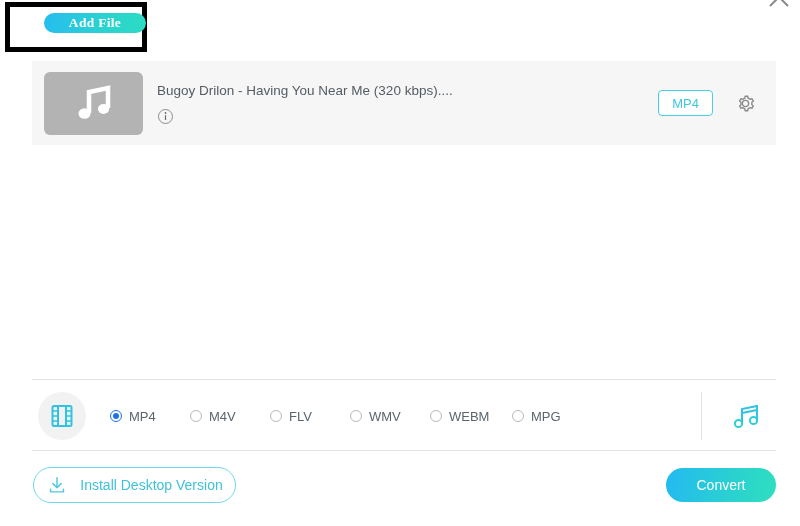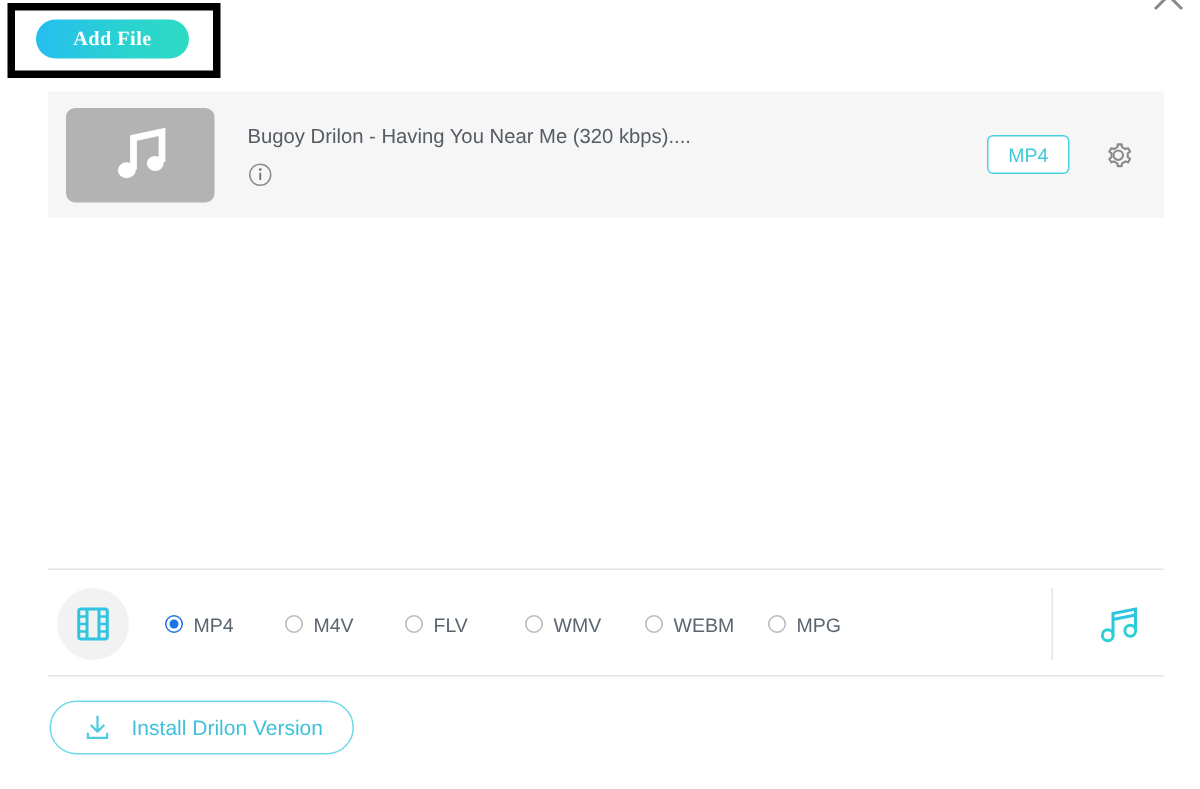--- a/index.html
+++ b/index.html
@@ -28,24 +28,24 @@
     left: 5px;
     top: 2px;
     width: 142px;
     height: 50px;
     border: 5px solid #000000;
     box-sizing: border-box;
     background: #ffffff;
   }
   .add-file-btn {
     position: absolute;
-    left: 24px;
+    left: 44px;
     top: 13px;
     width: 102px;
-    height: 26px;
+    height: 20px;
     border-radius: 15px;
     background: linear-gradient(100deg, #26bdf0 0%, #2ad3cf 60%, #2ddbc3 100%);
     border: none;
     color: #ffffff;
     font-family: "Liberation Serif", serif;
     font-weight: bold;
     font-size: 13.5px;
     letter-spacing: .3px;
     display: flex;
     align-items: center;
@@ -85,21 +85,21 @@
     height: 63px;
     border-radius: 6px;
     background: #b3b3b3;
     flex: 0 0 auto;
     display: flex;
     align-items: center;
     justify-content: center;
   }
   .file-info {
     flex: 1 1 auto;
-    padding-left: 22px;
+    padding-left: 14px;
     min-width: 0;
   }
   .file-name {
     font-size: 13.5px;
     color: #555c63;
     white-space: nowrap;
     overflow: hidden;
     text-overflow: clip;
     line-height: 18px;
   }
@@ -373,17 +373,18 @@
 
 <div class="bottom-bar">
 
   <div class="install-btn">
     <span class="download-icon">
       <svg width="22" height="22" viewBox="0 0 24 24">
         <path d="M12 4 L12 15 M7.5 10.5 L12 15 L16.5 10.5" fill="none" stroke="#4fc9de" stroke-width="1.6" stroke-linecap="round" stroke-linejoin="round"></path>
         <path d="M5 16.5 L5 19.5 L19 19.5 L19 16.5" fill="none" stroke="#4fc9de" stroke-width="1.6" stroke-linecap="round"></path>
       </svg>
     </span>
-    <span>Install Drilon Version</span>
-  </div>
-
+    <span>Install Desktop Version</span>
+  </div>
+
+  <button class="convert-btn">Convert</button>
 
 </div>
 
 </body></html>

